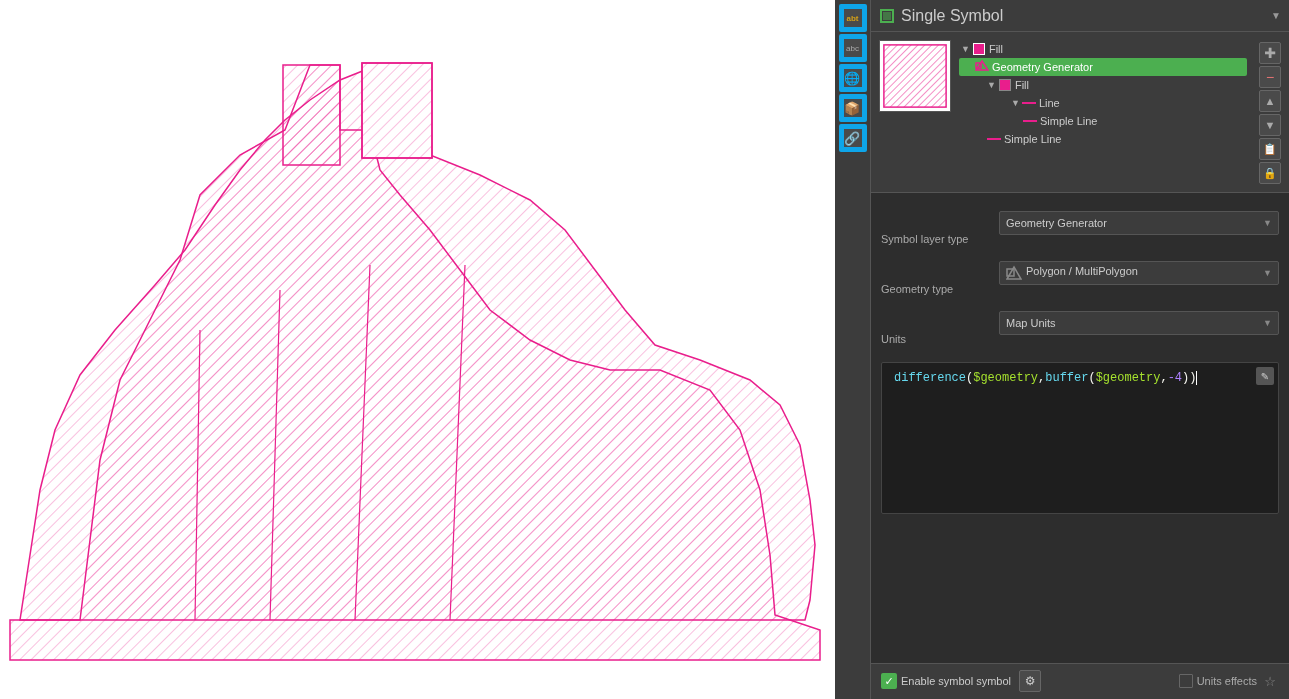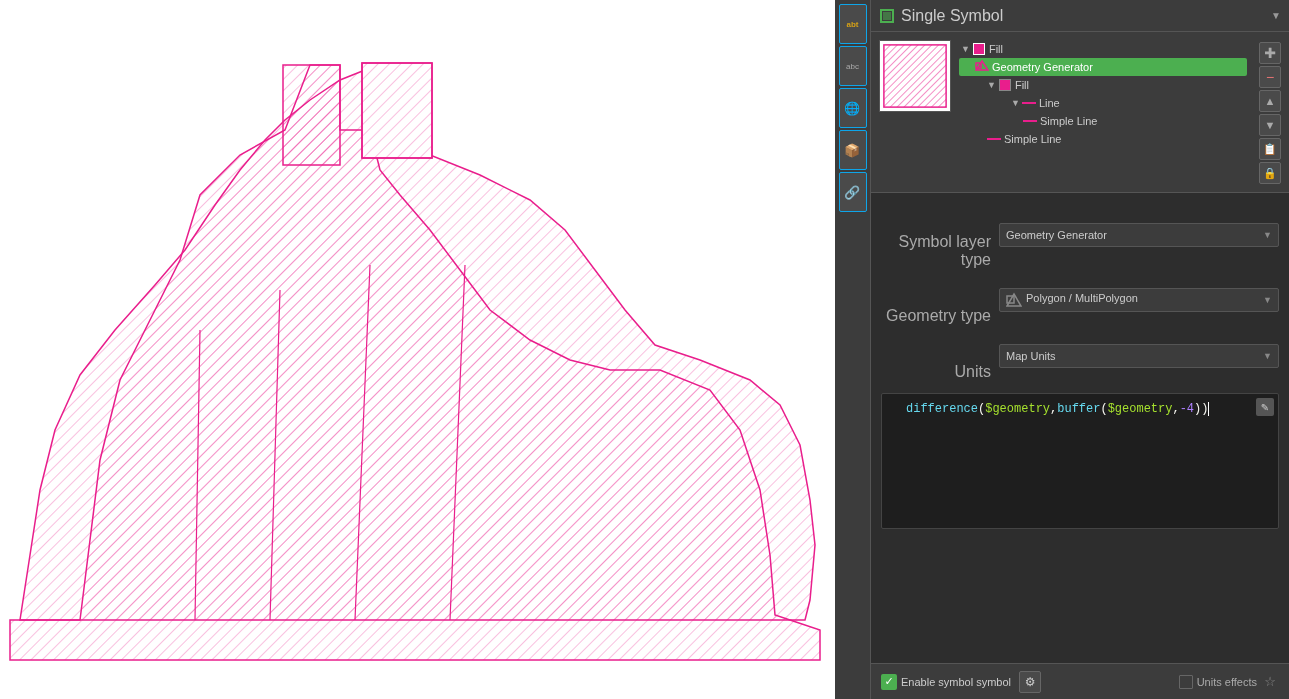--- a/index.html
+++ b/index.html
@@ -44,23 +44,23 @@
       display: flex;
       flex-direction: column;
       align-items: center;
       padding: 4px 0;
       gap: 2px;
       border-right: 1px solid #555;
     }
 
     .toolbar-btn {
       width: 28px;
-      height: 40px;
+      height: 28px;
       background: #4a4a4a;
-      border: 1px solid #0ea5e9;
+      border: 5px solid #0ea5e9;
       border-radius: 2px;
       display: flex;
       align-items: center;
       justify-content: center;
       cursor: pointer;
       color: #ccc;
       font-size: 10px;
     }
 
     
@@ -199,23 +199,23 @@
     }
 
     .prop-row {
       display: flex;
       align-items: center;
       gap: 8px;
     }
 
     .prop-label {
       width: 110px;
-      font-size: 16px;
+      font-size: 11px;
       color: #aaaaaa;
-      text-align: right;
+      text-align: left;
       flex-shrink: 0;
       margin-top: 32px;
     }
 
     .prop-dropdown {
       flex: 1;
       height: 24px;
       background: #3c3c3c;
       border: 1px solid #555;
       border-radius: 2px;
@@ -238,21 +238,21 @@
       margin: 4px 10px 0 10px;
       background: #1e1e1e;
       border: 1px solid #444;
       border-radius: 2px;
       flex: 1;
       position: relative;
       overflow: hidden;
     }
 
     .code-content {
-      padding: 6px 24px;
+      padding: 6px 12px;
       font-family: 'Courier New', monospace;
       font-size: 12px;
       color: #f8f8f2;
       line-height: 1.5;
     }
 
     .code-cursor {
       display: inline-block;
       width: 1px;
       height: 14px;

